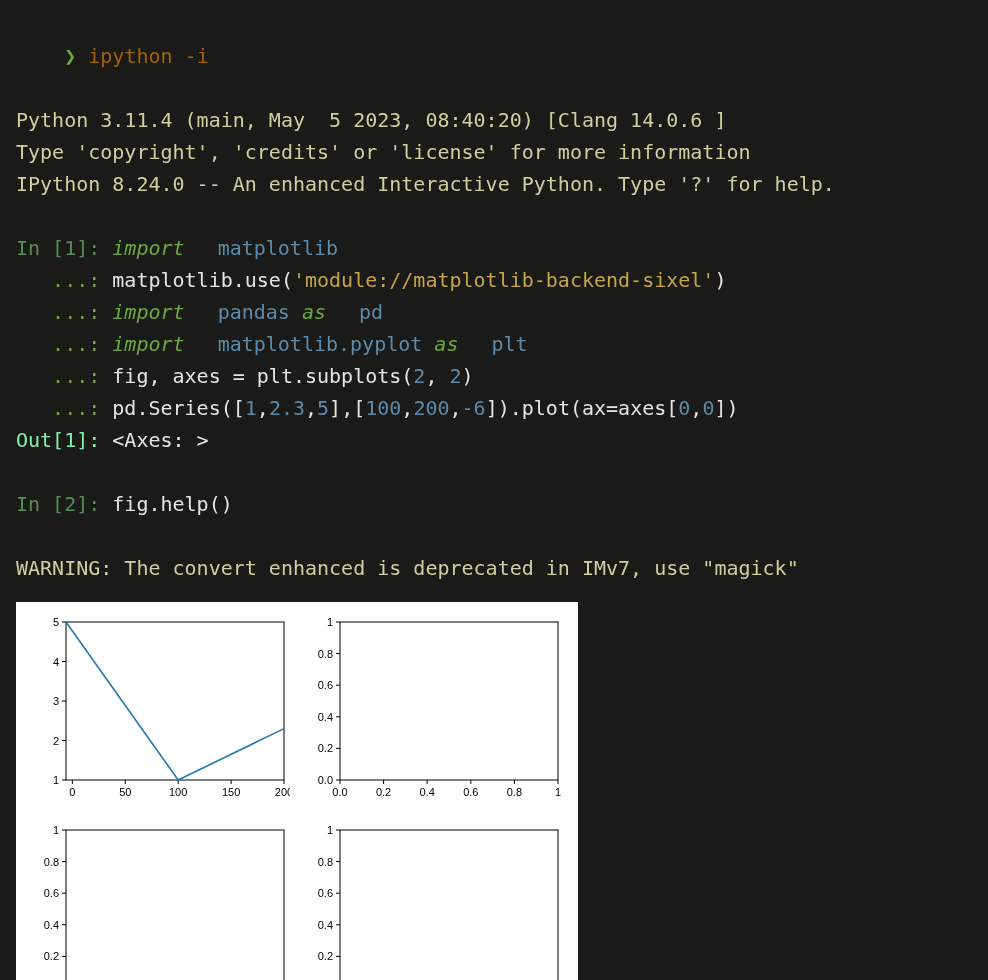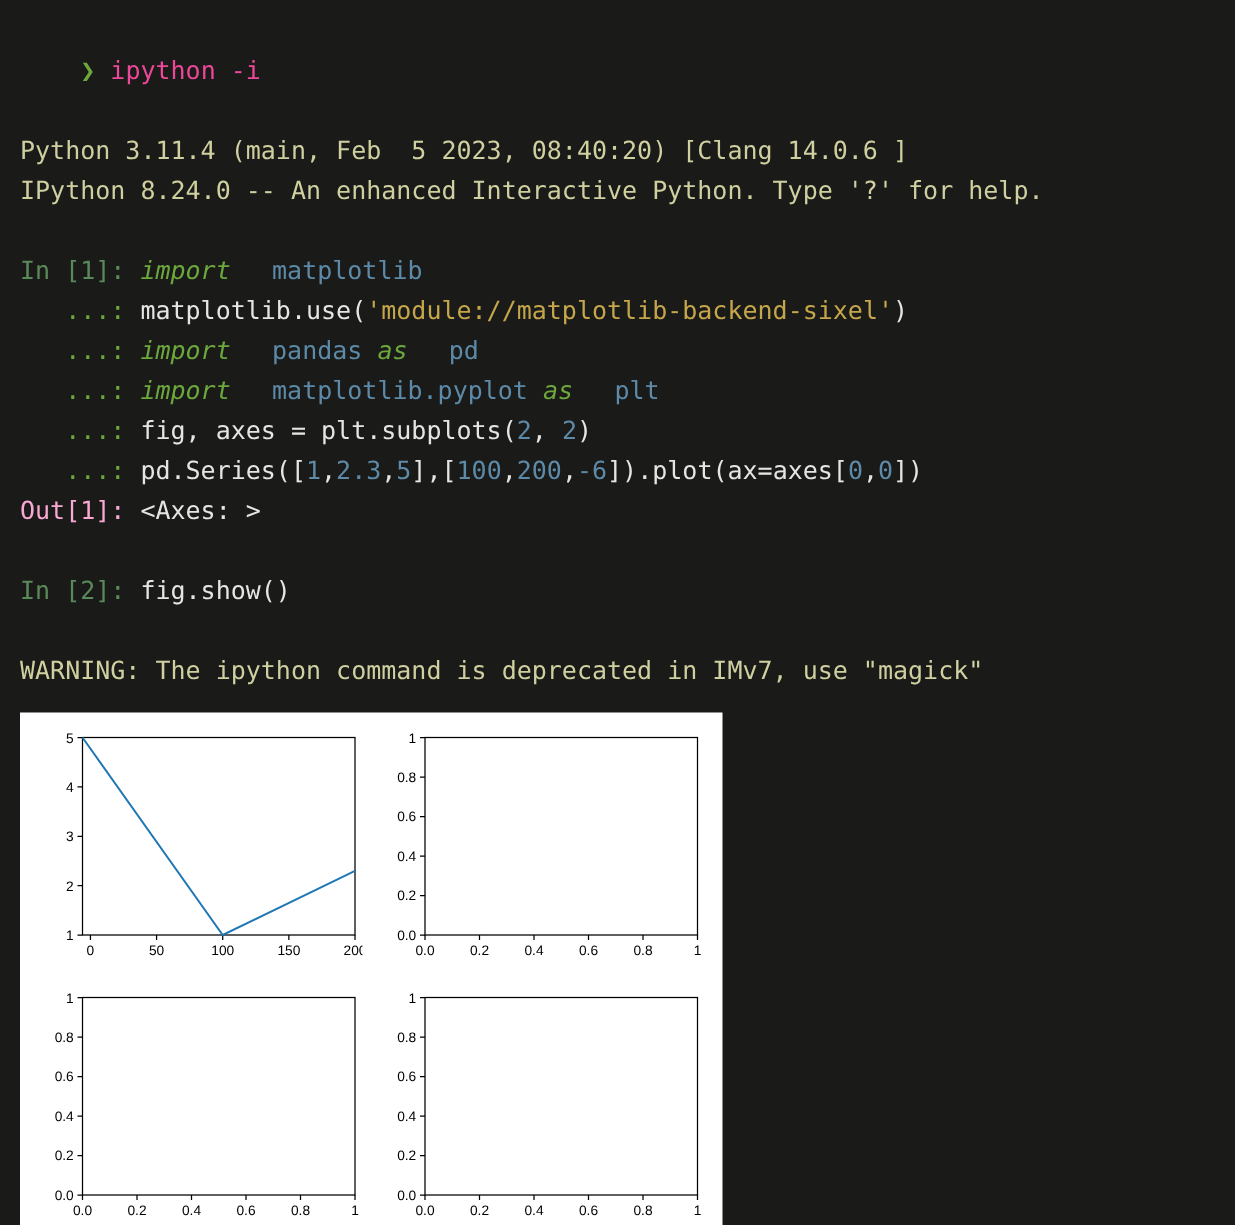--- a/index.html
+++ b/index.html
@@ -7,24 +7,24 @@
       background: #1a1a18;
       color: #cfcfa0;
       font-family: "Menlo", "Monaco", "Consolas", monospace;
       font-size: 20px;
       line-height: 1.6;
       padding: 8px 16px;
       width: 988px;
       min-height: 980px;
     }
     .shell-prompt { color: #6da83c; font-weight: bold; }
-    .shell-cmd { color: #ec4899; }
+    .shell-cmd { color: #a16207; }
     .header-line { color: #cfcfa0; }
     .in-marker { color: #5a8a5a; }
-    .out-marker { color: #f9a8d4; }
+    .out-marker { color: #86efac; }
     .cont-marker { color: #6da83c; }
     .kw { color: #6da83c; font-style: italic; }
     .mod { color: #5c8aa8; padding-left: 21px; }
     .str { color: #c5a64a; }
     .num { color: #5c8aa8; }
     .plain { color: #e5e5e5; }
     .warn { color: #cfcfa0; }
     .line { white-space: pre; }
 
     .chart-block {
@@ -46,45 +46,46 @@
     .tick-text { font: 11px sans-serif; fill: #000; }
     .data-line { stroke: #1f77b4; stroke-width: 1.6; fill: none; }
   </style>
 </head>
 <body>
 
 <div>
   <div class="line">
     <span class="shell-prompt">❯</span><span class="shell-cmd"> </span><span class="shell-cmd">ipython -i</span>
   </div>
-  <div class="line header-line">Python 3.11.4 (main, Feb  5 2023, 08:40:20) [Clang 14.0.6 ]</div>
+  <div class="line header-line">Python 3.11.4 (main, May  5 2023, 08:40:20) [Clang 14.0.6 ]</div>
+  <div class="line header-line">Type 'copyright', 'credits' or 'license' for more information</div>
   <div class="line header-line">IPython 8.24.0 -- An enhanced Interactive Python. Type '?' for help.</div>
   <div class="line">&nbsp;</div>
 
   <div class="line"><span class="in-marker">In [1]: </span><span class="kw">import </span><span class="mod">matplotlib</span></div>
 
   <div class="line"><span class="cont-marker">   ...: </span><span class="plain">matplotlib.use(</span><span class="str">'module://matplotlib-backend-sixel'</span><span class="plain">)</span></div>
 
   <div class="line"><span class="cont-marker">   ...: </span><span class="kw">import </span><span class="mod">pandas</span><span class="kw"> as </span><span class="mod">pd</span></div>
 
   <div class="line"><span class="cont-marker">   ...: </span><span class="kw">import </span><span class="mod">matplotlib.pyplot</span><span class="kw"> as </span><span class="mod">plt</span></div>
 
   <div class="line"><span class="cont-marker">   ...: </span><span class="plain">fig, axes = plt.subplots(</span><span class="num">2</span><span class="plain">, </span><span class="num">2</span><span class="plain">)</span></div>
 
   <div class="line"><span class="cont-marker">   ...: </span><span class="plain">pd.Series([</span><span class="num">1</span><span class="plain">,</span><span class="num">2.3</span><span class="plain">,</span><span class="num">5</span><span class="plain">],[</span><span class="num">100</span><span class="plain">,</span><span class="num">200</span><span class="plain">,</span><span class="num">-6</span><span class="plain">]).plot(ax=axes[</span><span class="num">0</span><span class="plain">,</span><span class="num">0</span><span class="plain">])</span></div>
 
   <div class="line"><span class="out-marker">Out[1]: </span><span class="plain">&lt;Axes: &gt;</span></div>
 
   <div class="line">&nbsp;</div>
 
-  <div class="line"><span class="in-marker">In [2]: </span><span class="plain">fig.show()</span></div>
+  <div class="line"><span class="in-marker">In [2]: </span><span class="plain">fig.help()</span></div>
 
   <div class="line">&nbsp;</div>
 
-  <div class="line warn">WARNING: The ipython command is deprecated in IMv7, use "magick"</div>
+  <div class="line warn">WARNING: The convert enhanced is deprecated in IMv7, use "magick"</div>
 
   <div class="chart-block">
     <div class="grid2x2" id="plots">
         <div class="subplot">
           <svg width="260" height="190">
             <rect x="36" y="6" width="218" height="158" class="axis-line"></rect>
             <line x1="42.349514563106794" x2="42.349514563106794" y1="164" y2="168" class="tick-line"></line>
             <text x="42.349514563106794" y="180" text-anchor="middle" class="tick-text">0</text>
             <line x1="95.26213592233009" x2="95.26213592233009" y1="164" y2="168" class="tick-line"></line>
             <text x="95.26213592233009" y="180" text-anchor="middle" class="tick-text">50</text>

